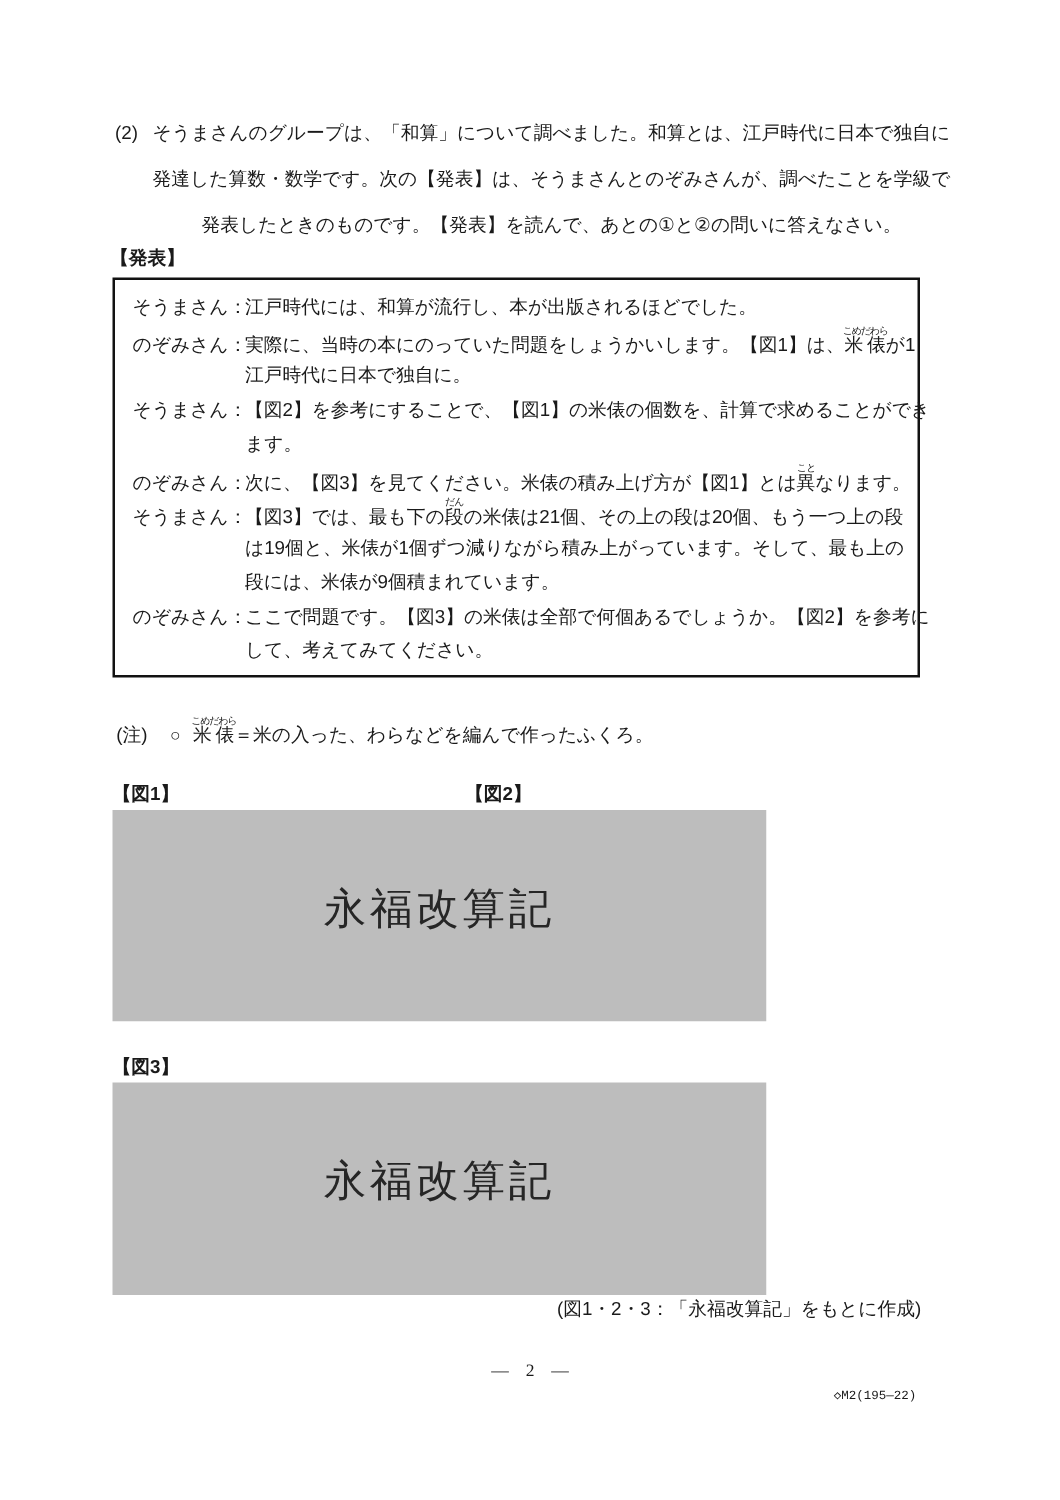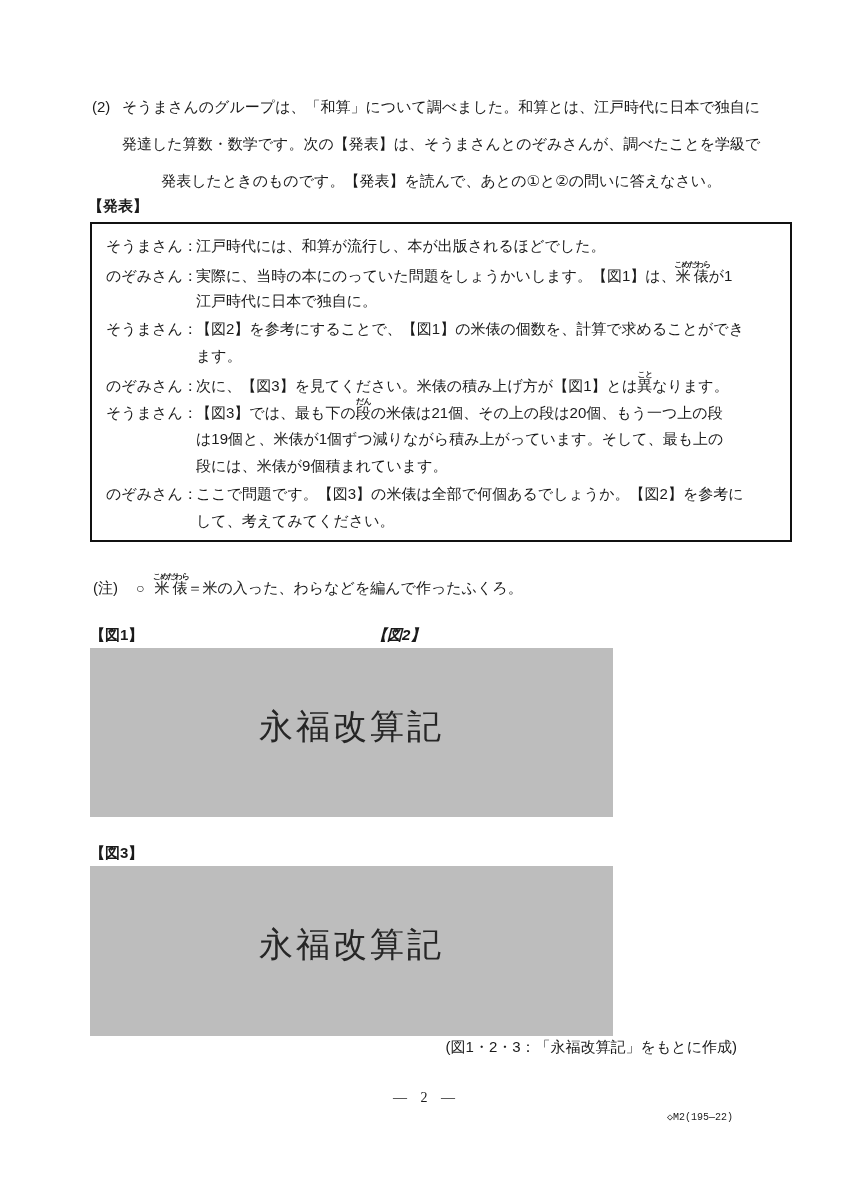--- a/index.html
+++ b/index.html
@@ -30,55 +30,55 @@
     left: 88px;
     top: 197px;
     font-size: 15px;
     font-weight: bold;
   }
   
   .dialog-box {
     position: absolute;
     left: 90px;
     top: 222px;
-    width: 702px;
+    width: 646px;
     border: 2px solid #111;
     box-sizing: border-box;
     padding: 8px 4px 5px 14px;
     font-size: 15px;
   }
   .dline {
     line-height: 27.5px;
     height: 27.5px;
     white-space: nowrap;
   }
   .dline.cont { margin-left: 90px; }
   .speaker { display: inline-block; width: 90px; }
   ruby { ruby-position: over; }
-  rt { font-size: 8px; line-height: 1; letter-spacing: -1px; font-weight: bold; }
+  rt { font-size: 8px; line-height: 1; letter-spacing: -1px; }
   
   .note {
     position: absolute;
     left: 93px;
     top: 572px;
     font-size: 15px;
     line-height: 22px;
     white-space: nowrap;
   }
   .note .note-label { margin-right: 18px; }
   .note .note-bullet { margin-right: 10px; font-size: 14px; }
   
   .fig-label {
     position: absolute;
     font-size: 15px;
     font-weight: bold;
     white-space: nowrap;
   }
   .fig1 { left: 90px; top: 626px; }
-  .fig2 { left: 372px; top: 626px; font-style: italic; }
+  .fig2 { left: 372px; top: 626px; }
   .fig3 { left: 90px; top: 844px; }
   
   .grayfig {
     position: absolute;
     left: 90px;
     width: 523px;
     display: flex;
     align-items: center;
     justify-content: center;
   }

